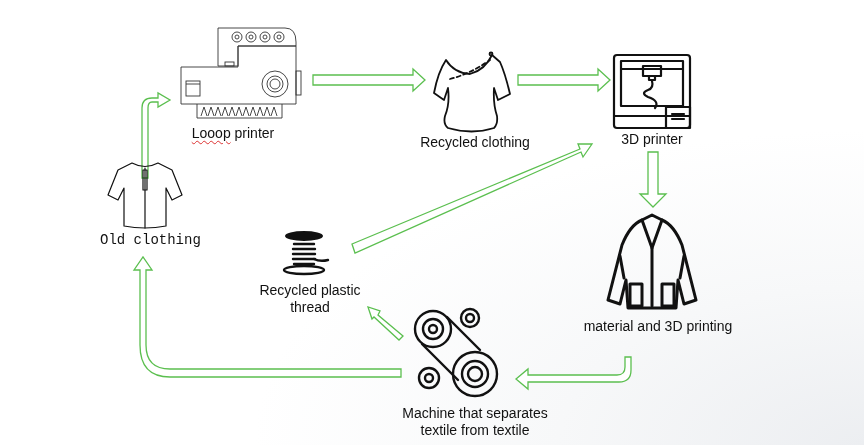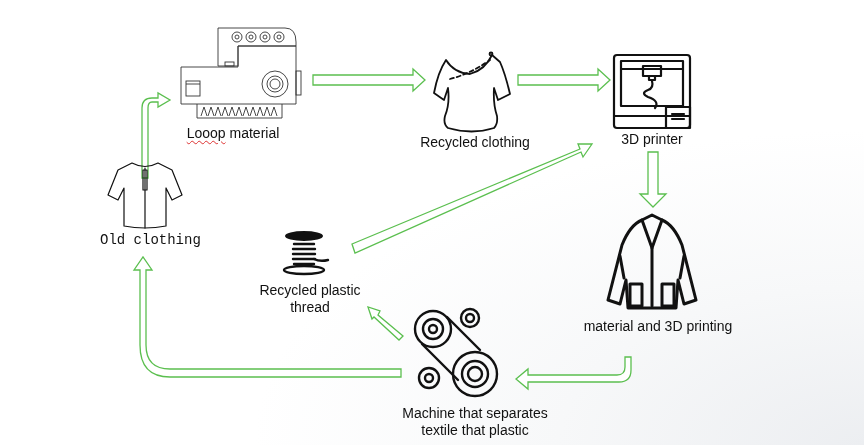--- a/index.html
+++ b/index.html
@@ -106,28 +106,28 @@
   </g>
 
   <g class="icon-s" stroke="#333" stroke-width="1.2">
     <path d="M132,163 Q145,170 158,163 L172,170 L182,195 L172,200 L166,188 L166,226 Q145,230 124,226 L124,188 L118,200 L108,195 L118,170 Z"></path>
     <line x1="145" y1="168" x2="145" y2="228"></line>
     <rect x="143" y="170" width="4" height="20"></rect>
   </g>
 </svg>
 
 <div class="lbl" style="left:183px; top:125px; width:100px;">
-  <span class="squiggle">Looop</span><span> material</span>
+  <span class="squiggle">Looop</span><span> printer</span>
 </div>
 <div class="lbl" style="left:410px; top:134px; width:130px;">Recycled clothing</div>
 <div class="lbl" style="left:612px; top:131px; width:80px;">3D printer</div>
 <div class="lbl" style="left:558px; top:318px; width:200px;">
   <div>material and 3D printing</div>
 </div>
 <div class="lbl" style="left:390px; top:405px; width:170px;">
   <div>Machine that separates</div>
-  <div>textile that plastic</div>
+  <div>textile from textile</div>
 </div>
 <div class="lbl" style="left:250px; top:282px; width:120px;">
   <div>Recycled plastic</div>
   <div>thread</div>
 </div>
 <div class="lbl" style="left:100px; top:232px; width:90px;font-family:Liberation Mono, monospace;">Old clothing</div>
 
 </body></html>

